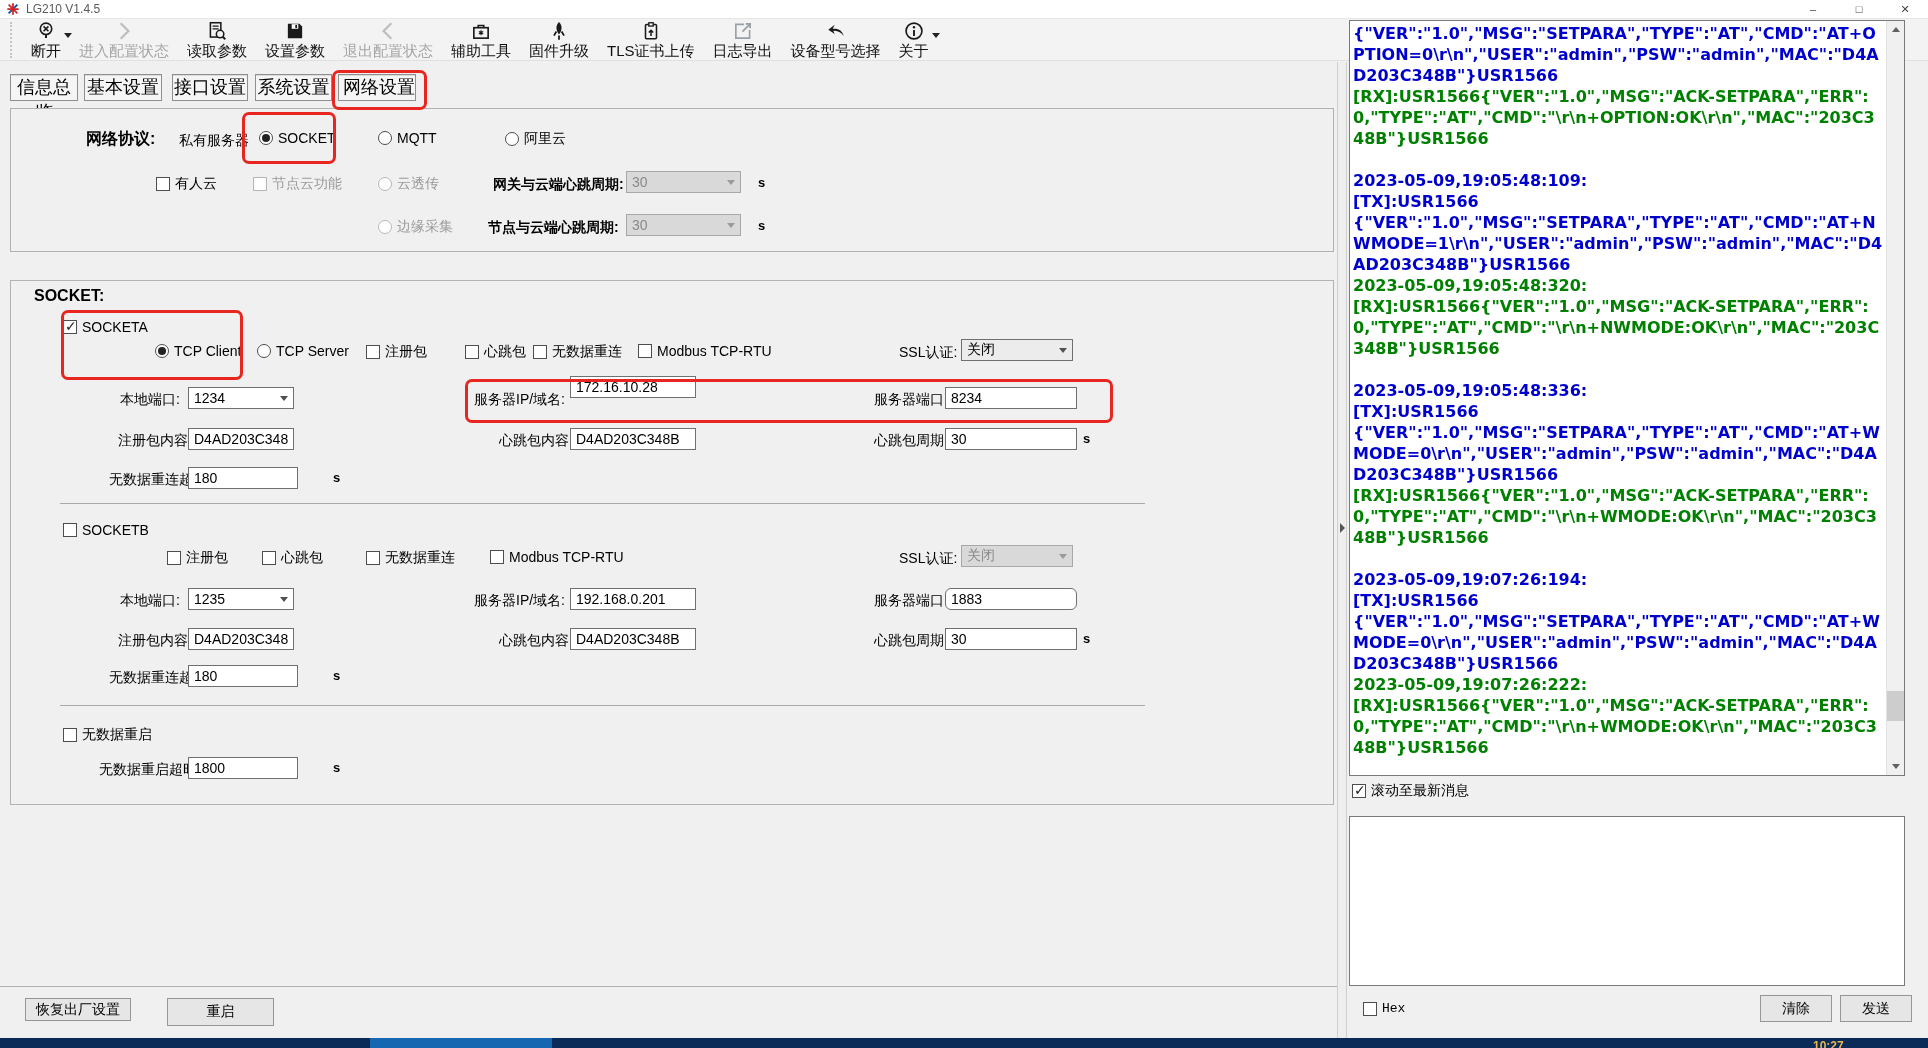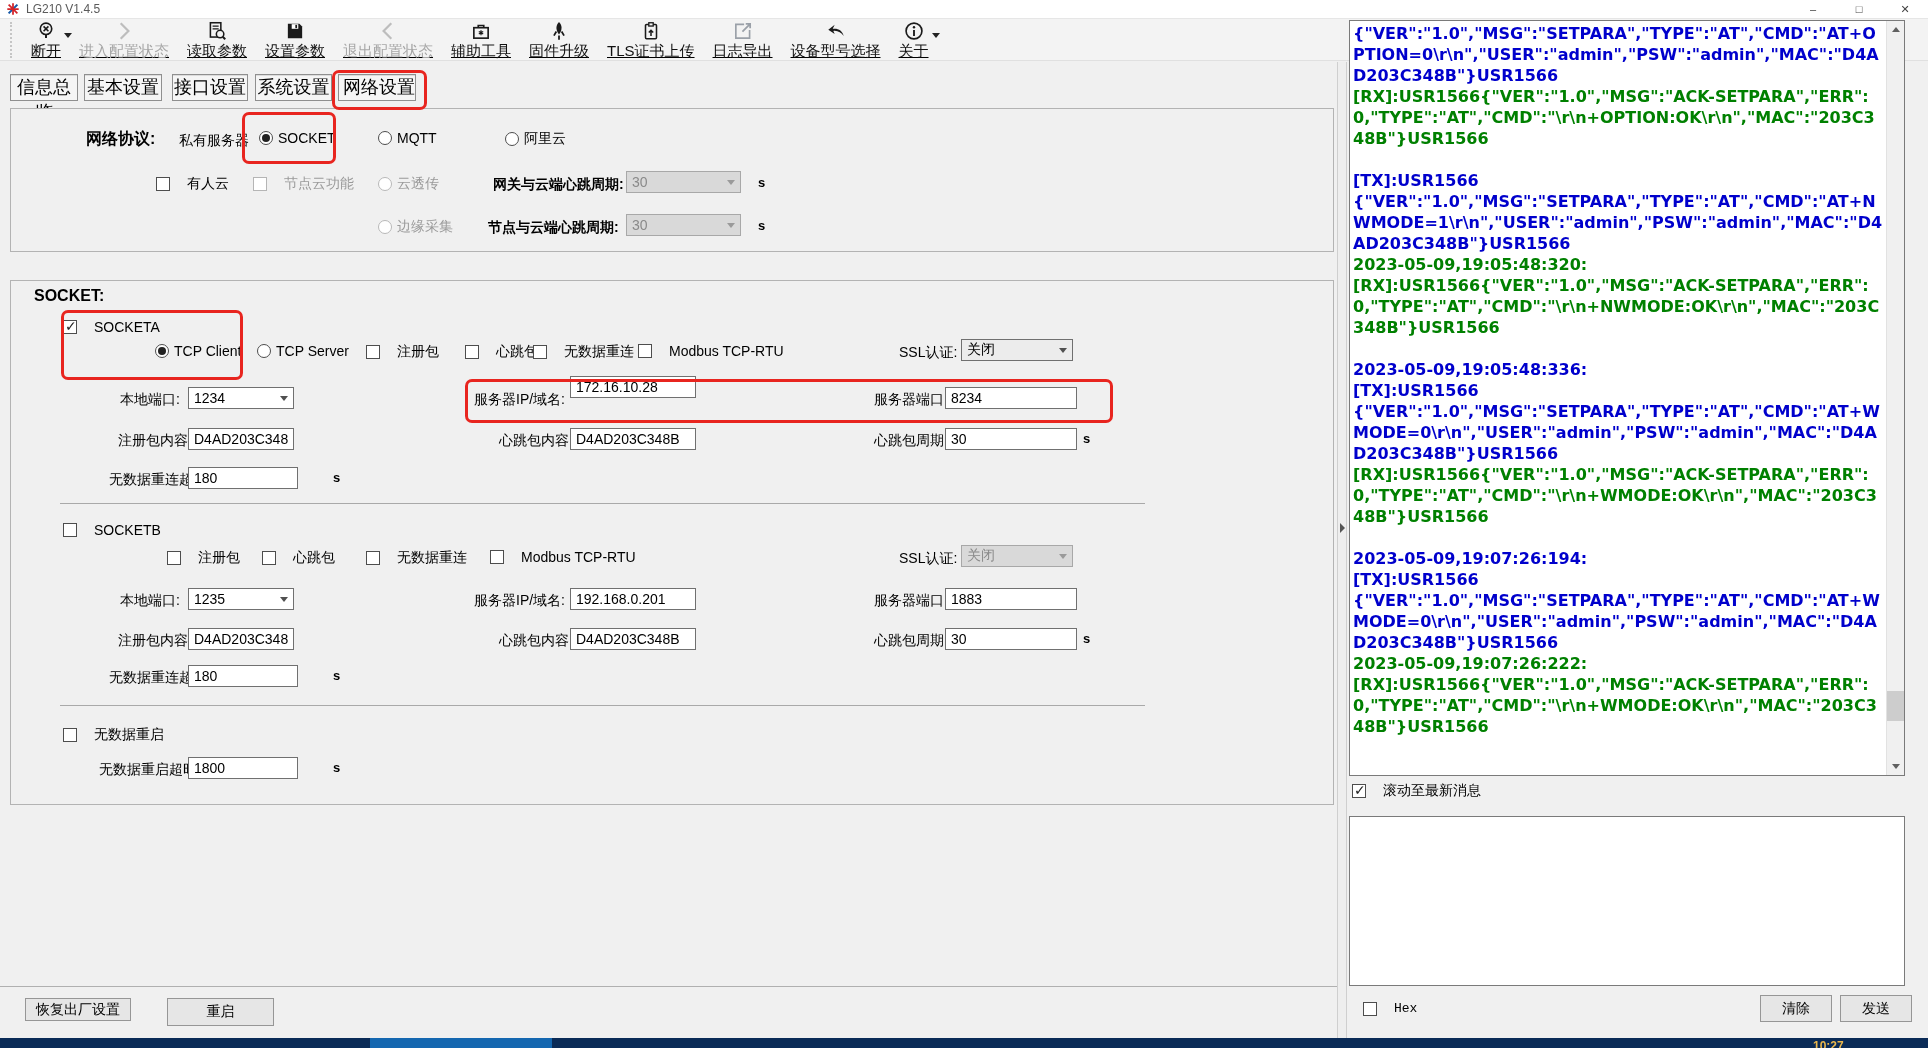--- a/index.html
+++ b/index.html
@@ -4,37 +4,37 @@
 <style>
   html,body{margin:0;padding:0;}
   body{width:1928px;height:1048px;overflow:hidden;background:#f0f0f0;
        font-family:"Liberation Sans","DejaVu Sans",sans-serif;color:#000;position:relative;}
   
   .titlebar{position:absolute;left:0;top:0;width:1928px;height:18px;background:#ffffff;border-bottom:1px solid #e6e6e6;}
   .appico{position:absolute;left:6px;top:2px;width:14px;height:14px;}
   .apptitle{position:absolute;left:26px;top:2px;font-size:12px;color:#5a5a5a;}
   .winbtn{position:absolute;top:0;width:46px;height:18px;text-align:center;font-size:11px;color:#444;line-height:18px;}
   
-  .toolbar{position:absolute;left:0;top:19px;width:1928px;height:42px;background:#f3f3f3;border-bottom:1px solid #e0e0e0;display:flex;align-items:flex-start;padding-left:10px;box-sizing:border-box;text-decoration:underline;}
+  .toolbar{position:absolute;left:0;top:19px;width:1928px;height:42px;background:#f3f3f3;border-bottom:1px solid #e0e0e0;display:flex;align-items:flex-start;padding-left:10px;box-sizing:border-box;}
   .grip{width:4px;height:36px;margin:3px 6px 0 0;border-left:2px dotted #c5c5c5;}
   .tbi{display:flex;flex-direction:column;align-items:center;padding:1px 9px 0 9px;position:relative;cursor:default;}
   .tbico{width:22px;height:22px;display:block;}
   .tbico svg{width:22px;height:22px;display:block;}
   .tblbl{font-size:15px;color:#111;white-space:nowrap;line-height:17px;}
   .tbi.dis .tblbl{color:#a6a6a6;}
   .caret{position:absolute;right:-2px;top:14px;width:0;height:0;border-left:4px solid transparent;border-right:4px solid transparent;border-top:5px solid #222;}
   
   .tab{position:absolute;top:74px;height:27px;background:#f5f5f5;border:1px solid #8f8f8f;box-sizing:border-box;text-align:center;font-size:18px;line-height:25px;box-shadow:0 1px 0 #dcdcdc inset;}
   
   .grp{position:absolute;border:1px solid #b3b3b3;background:#f0f0f0;box-sizing:border-box;}
   .secT{position:absolute;font-weight:bold;font-size:16px;}
   .lbl{position:absolute;font-size:14px;white-space:nowrap;}
   .unit{position:absolute;font-size:13px;font-weight:bold;}
   
-  .cb{position:absolute;display:flex;align-items:center;gap:17px;font-size:14px;white-space:nowrap;}
+  .cb{position:absolute;display:flex;align-items:center;gap:5px;font-size:14px;white-space:nowrap;}
   .box{width:14px;height:14px;background:#fff;border:1px solid #4d4d4d;box-sizing:border-box;display:inline-block;position:relative;flex:none;}
   .box.on::after{content:"\2713";position:absolute;left:1px;top:-3px;font-size:14px;font-weight:bold;color:#222;}
   .cb.dis .box{border-color:#b5b5b5;}
   .cb.dis{color:#9a9a9a;}
   .rb{position:absolute;display:flex;align-items:center;gap:5px;font-size:14px;white-space:nowrap;}
   .cir{width:14px;height:14px;border:1px solid #4d4d4d;border-radius:50%;background:#fff;box-sizing:border-box;position:relative;flex:none;}
   .cir.on::after{content:"";position:absolute;left:2px;top:2px;width:8px;height:8px;border-radius:50%;background:#222;}
   .rb.dis .cir{border-color:#b8b8b8;}
   .rb.dis{color:#9a9a9a;}
   .tin{position:absolute;height:22px;border:1px solid #707070;background:#fff;font-size:14px;padding:0 5px;box-sizing:border-box;font-family:"Liberation Sans","DejaVu Sans",sans-serif;}
@@ -342,21 +342,21 @@
     </div>
 
   <span class="lbl" style="left:109px;top:311px;">本地端口:</span>
   <div class="combo" style="left:177px;top:307px;width:106px;">
       <span>1235</span>
       <span class="chev"></span>
     </div>
   <span class="lbl" style="left:463px;top:311px;">服务器IP/域名:</span>
   <input class="tin" style="left: 559px; top: 307px; width: 126px;" value="192.168.0.201">
   <span class="lbl" style="left:863px;top:311px;">服务器端口:</span>
-  <input class="tin" style="left: 934px; top: 307px; width: 132px;" value="1883">
+  <input class="tin" style="left: 934px; top: 307px; width: 132px; border-radius: 6px;" value="1883">
 
   <span class="lbl" style="left:107px;top:351px;">注册包内容:</span>
   <input class="tin" style="left: 177px; top: 347px; width: 106px;" value="D4AD203C348B">
   <span class="lbl" style="left:488px;top:351px;">心跳包内容:</span>
   <input class="tin" style="left: 559px; top: 347px; width: 126px;" value="D4AD203C348B">
   <span class="lbl" style="left:863px;top:351px;">心跳包周期:</span>
   <input class="tin" style="left: 934px; top: 347px; width: 132px;" value="30">
   <span class="unit" style="left:1072px;top:350px;">s</span>
 
   <span class="lbl" style="left:98px;top:388px;">无数据重连超时:</span>
@@ -383,20 +383,21 @@
 
 <div class="split">
     <div class="splitarrow"></div>
   </div>
 
 <div class="logbox">
   <div class="logtext" id="logtext">
       <div class="logline tx">{"VER":"1.0","MSG":"SETPARA","TYPE":"AT","CMD":"AT+OPTION=0\r\n","USER":"admin","PSW":"admin","MAC":"D4AD203C348B"}USR1566</div>
       <div class="logline rx">[RX]:USR1566{"VER":"1.0","MSG":"ACK-SETPARA","ERR":0,"TYPE":"AT","CMD":"\r\n+OPTION:OK\r\n","MAC":"203C348B"}USR1566</div>
       <div class="logline gap"></div>
+      <div class="logline tx">2023-05-09,19:05:48:109:</div>
       <div class="logline tx">[TX]:USR1566</div>
       <div class="logline tx">{"VER":"1.0","MSG":"SETPARA","TYPE":"AT","CMD":"AT+NWMODE=1\r\n","USER":"admin","PSW":"admin","MAC":"D4AD203C348B"}USR1566</div>
       <div class="logline rx">2023-05-09,19:05:48:320:</div>
       <div class="logline rx">[RX]:USR1566{"VER":"1.0","MSG":"ACK-SETPARA","ERR":0,"TYPE":"AT","CMD":"\r\n+NWMODE:OK\r\n","MAC":"203C348B"}USR1566</div>
       <div class="logline gap"></div>
       <div class="logline tx">2023-05-09,19:05:48:336:</div>
       <div class="logline tx">[TX]:USR1566</div>
       <div class="logline tx">{"VER":"1.0","MSG":"SETPARA","TYPE":"AT","CMD":"AT+WMODE=0\r\n","USER":"admin","PSW":"admin","MAC":"D4AD203C348B"}USR1566</div>
       <div class="logline rx">[RX]:USR1566{"VER":"1.0","MSG":"ACK-SETPARA","ERR":0,"TYPE":"AT","CMD":"\r\n+WMODE:OK\r\n","MAC":"203C348B"}USR1566</div>
       <div class="logline gap"></div>

